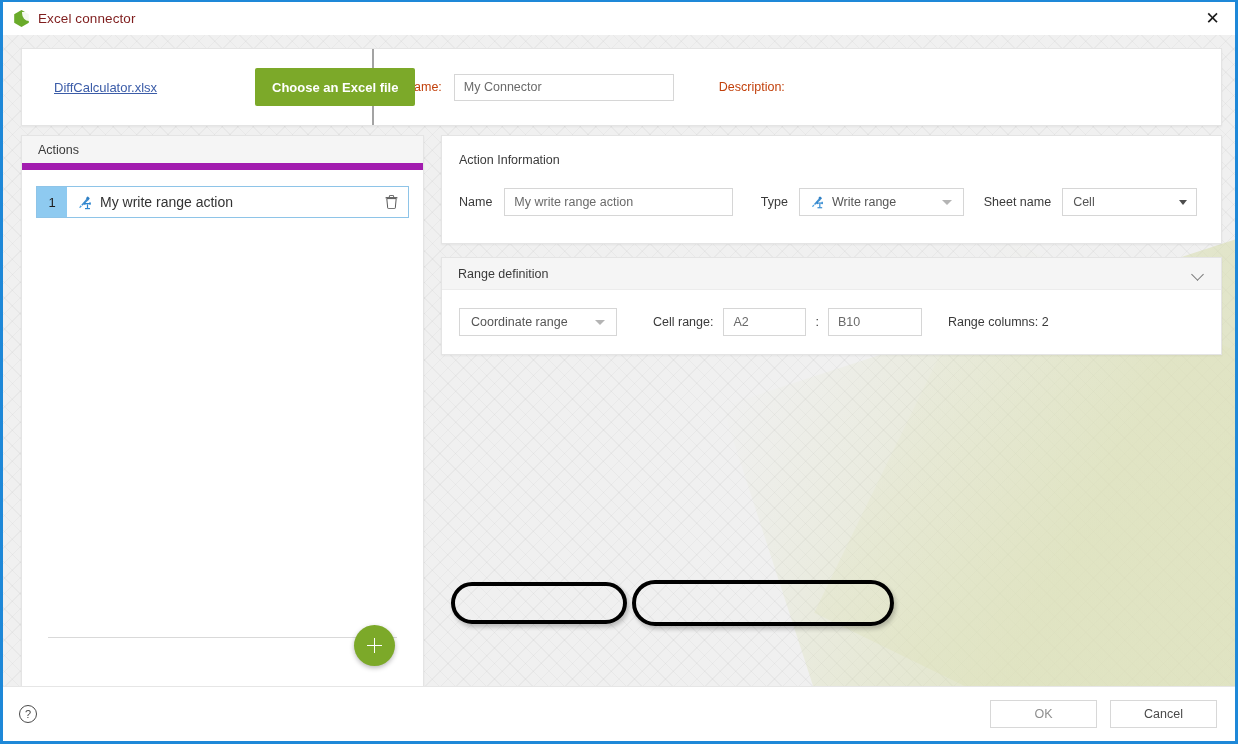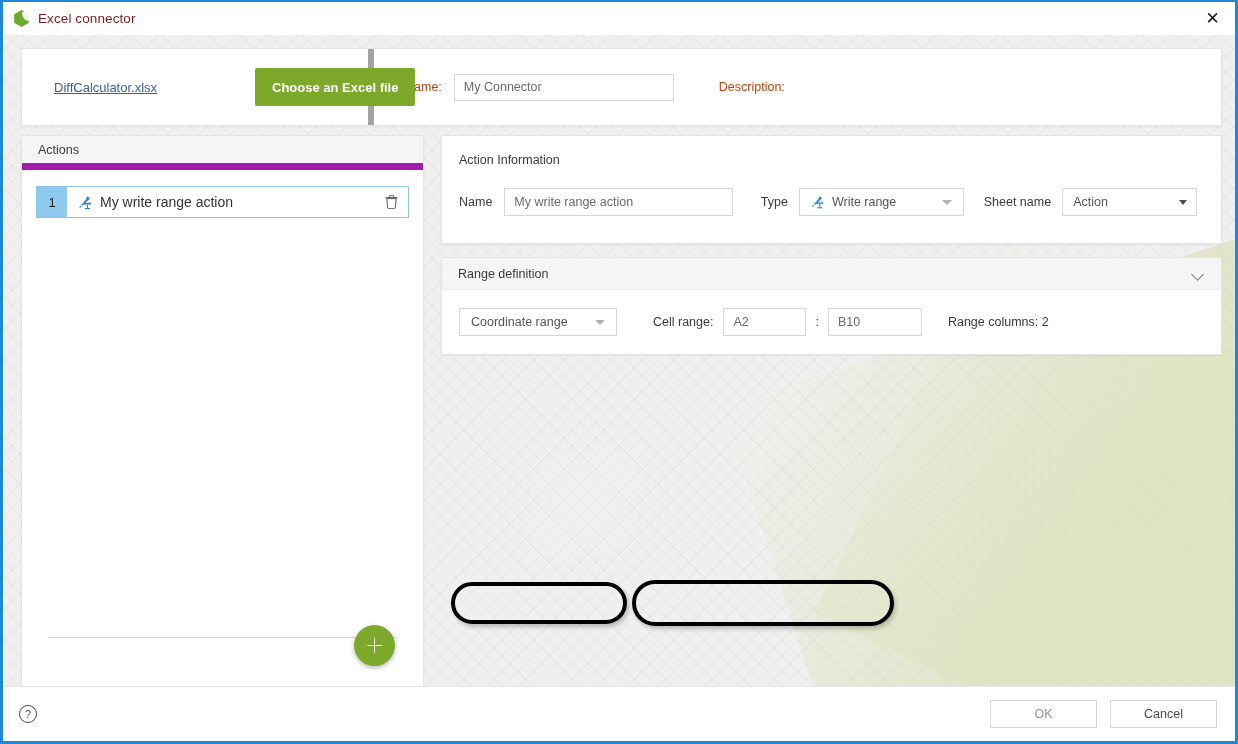--- a/index.html
+++ b/index.html
@@ -102,21 +102,21 @@
     left: 18px; top: 13px;
     width: 1201px; height: 78px;
     background: #ffffff;
     border: 1px solid #e4e4e4;
     box-shadow: 0 1px 2px rgba(0,0,0,.05);
     display: flex;
     align-items: center;
   }
   #file-zone {
     width: 352px; height: 100%;
-    border-right: 6px solid #a3a3a3;
+    border-right: 2px solid #a3a3a3;
     display: flex; align-items: center;
     position: relative;
   }
   #file-link {
     margin-left: 32px;
     font-size: 13px;
     color: #3b5ca8;
     text-decoration: underline;
     cursor: pointer;
     white-space: nowrap;
@@ -459,21 +459,21 @@
                 <rect x="10.9" y="10.3" width="1.2" height="4.0" fill="#2d86cf"></rect>
                 <rect x="9.0" y="14.0" width="5.0" height="1.2" fill="#2d86cf"></rect>
               </svg>
             </span>
             <span>Write range</span>
             <span class="arrow-lg"></span>
           </div>
 
           <span class="fld-label" id="sheet-label">Sheet name</span>
           <div class="selectbox" id="sheet-select">
-            <span>Action</span>
+            <span>Cell</span>
             <span class="arrow-sm"></span>
           </div>
         </div>
       </div>
 
       <div class="card" id="range-card">
         <div class="section-head">
           <span class="sh-title">Range definition</span>
           <span class="chev down">
               <i></i>

